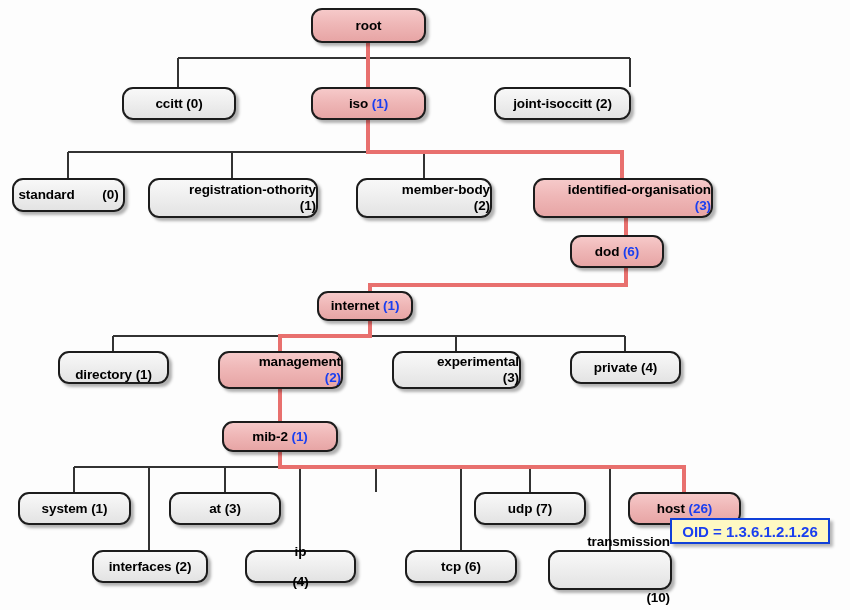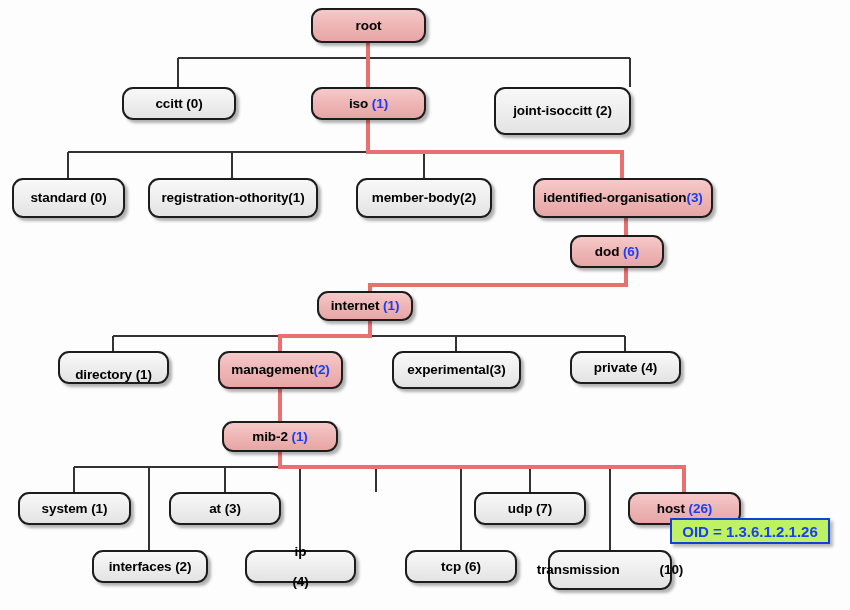--- a/index.html
+++ b/index.html
@@ -41,27 +41,27 @@
     box-shadow: 3px 3px 3px rgba(0,0,0,0.30);
     z-index: 5;
     white-space: nowrap;
   }
   .node.hl {
     background: linear-gradient(180deg, #f6c9c9 0%, #efb7b7 45%, #e7a5a5 100%);
   }
   .node .lbl { display: block; }
   .node .num { color: #000000; }
   .node.hl .num { color: #1a3ff0; }
-  .node.two-line { flex-direction: row; line-height: 1.18; }
+  .node.two-line { flex-direction: column; line-height: 1.18; align-items: flex-end; }
 
   .tooltip {
     position: absolute;
     box-sizing: border-box;
     border: 2px solid #1040d8;
-    background: #bef264;
+    background: #fef9c3;
     color: #1a3ff0;
     font-size: 15px;
     font-weight: bold;
     display: flex;
     align-items: center;
     justify-content: center;
     padding: 0 7px;
     box-shadow: 3px 3px 3px rgba(0,0,0,0.28);
     z-index: 20;
     white-space: nowrap;
@@ -131,25 +131,25 @@
   </div>
 
   <div class="node" style="left:122px; top:87px; width:114px; height:33px;">
     <span>ccitt</span>&nbsp;<span class="num">(0)</span>
   </div>
 
   <div class="node hl" style="left:311px; top:87px; width:115px; height:33px;">
     <span>iso</span>&nbsp;<span class="num">(1)</span>
   </div>
 
-  <div class="node" style="left:494px; top:87px; width:137px; height:48px;">
+  <div class="node" style="left:494px; top:87px; width:137px; height:33px;">
     <span>joint-isoccitt</span>&nbsp;<span class="num">(2)</span>
   </div>
 
-  <div class="node" style="left:12px; top:178px; width:113px; height:40px;">
+  <div class="node" style="left:12px; top:178px; width:113px; height:34px;gap:12px;">
     <span>standard</span>&nbsp;<span class="num">(0)</span>
   </div>
 
   <div class="node two-line" style="left:148px; top:178px; width:170px; height:40px;">
     <span class="lbl">registration-othority</span>
     <span class="lbl num">(1)</span>
   </div>
 
   <div class="node two-line" style="left:356px; top:178px; width:136px; height:40px;">
     <span class="lbl">member-body</span>

